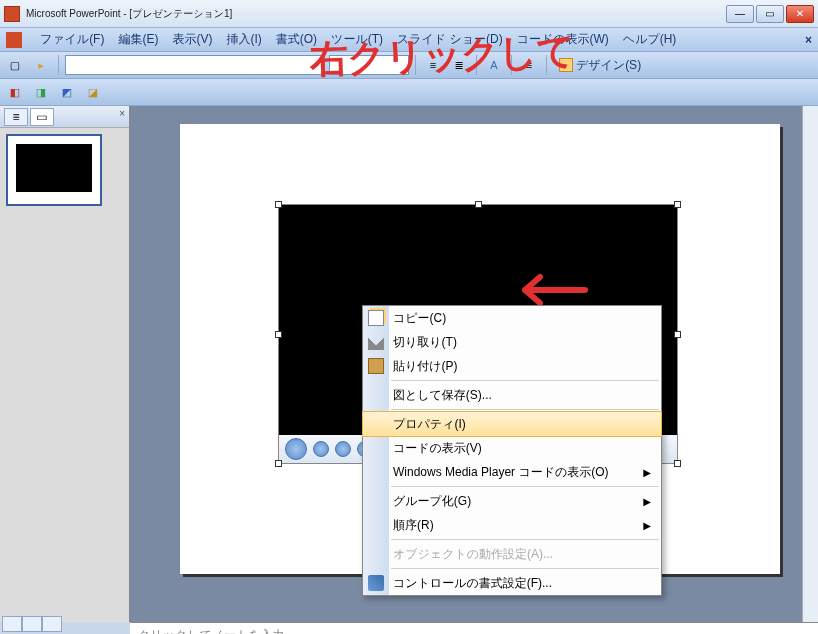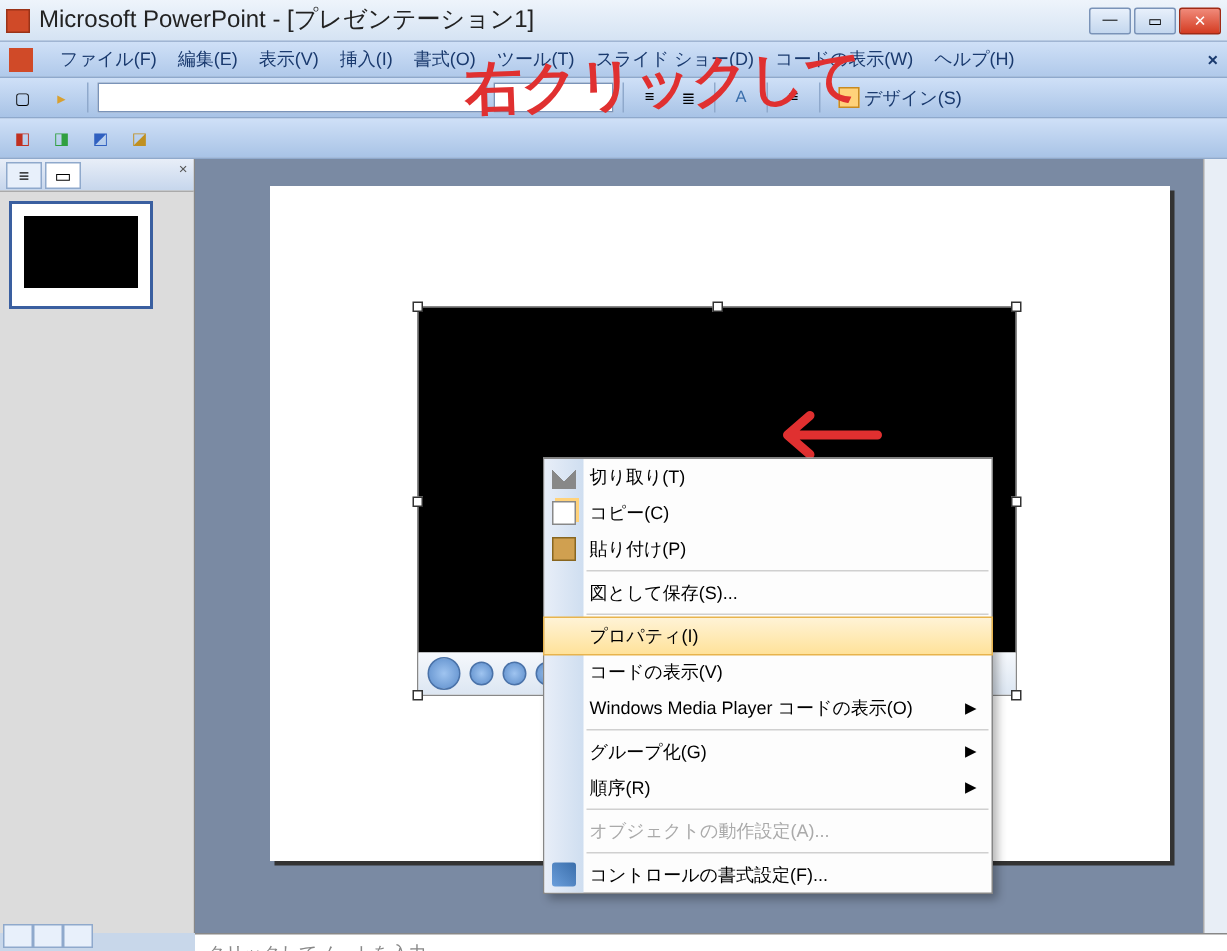--- a/index.html
+++ b/index.html
@@ -1,19 +1,19 @@
 <!DOCTYPE html>
 <html><head>
 <meta charset="utf-8">
 <style>
 * { box-sizing: border-box; margin: 0; padding: 0; }
 body { font-family: "MS UI Gothic", "Meiryo UI", sans-serif; font-size: 12px; background: #c8d7ea; width: 818px; height: 634px; overflow: hidden; position: relative; }
 .titlebar { height: 28px; background: linear-gradient(#eef4fb, #d5e3f3); display: flex; align-items: center; padding: 0 4px; border-bottom: 1px solid #a0b5d3; }
 .titlebar-icon { width: 16px; height: 16px; background: #d04a28; border: 1px solid #9a3318; margin-right: 6px; }
-.titlebar-text { flex: 1; font-size: 16px; color: #222; }
+.titlebar-text { flex: 1; font-size: 10px; color: #222; }
 .winctrls { display: flex; gap: 2px; }
 .winbtn { width: 28px; height: 18px; border: 1px solid #7a93b8; background: linear-gradient(#e8f0fb,#c4d7ee); display: flex; align-items: center; justify-content: center; font-size: 10px; border-radius: 2px; }
 .winbtn.close { background: linear-gradient(#f08a7a,#d43c22); color: #fff; border-color: #a02a15; }
 .menubar { height: 24px; background: linear-gradient(#cfe0f7,#b0c9ea); display: flex; align-items: center; padding: 0 6px; gap: 14px; border-bottom: 1px solid #8fa9cc; }
 .menubar .appicon { width: 16px; height: 16px; background: #d04a28; margin-right: 4px; }
 .menuitem { color: #1a3a6e; cursor: default; }
 .menubar .closex { margin-left: auto; color: #1a3a6e; font-weight: bold; }
 .toolbar1, .toolbar2 { height: 27px; background: linear-gradient(#cfe0f7,#a8c3e6); display: flex; align-items: center; padding: 0 4px; gap: 4px; border-bottom: 1px solid #8fa9cc; }
 .tbtn { width: 22px; height: 22px; border: 1px solid transparent; display: flex; align-items: center; justify-content: center; font-size: 11px; }
 .dropdown-empty { height: 20px; border: 1px solid #7a93b8; background: #fff; display: inline-block; }
@@ -167,28 +167,28 @@
 <div class="annotation">右クリックして</div>
 <div class="arrow">
   <svg width="80" height="50">
       <path d="M75 25 L15 25 M15 25 L30 12 M15 25 L30 38"></path>
     </svg>
 </div>
 
 <div class="context-menu">
   <div class="cm-iconcol"></div>
   <div class="cm-item">
+      <div class="cm-icon ic-copy"></div>
+      <span>コピー(C)</span>
+    </div>
+  <div class="cm-item">
       <div class="cm-icon ic-cut"></div>
       <span>切り取り(T)</span>
     </div>
   <div class="cm-item">
-      <div class="cm-icon ic-copy"></div>
-      <span>コピー(C)</span>
-    </div>
-  <div class="cm-item">
       <div class="cm-icon ic-paste"></div>
       <span>貼り付け(P)</span>
     </div>
   <div class="cm-sep"></div>
   <div class="cm-item">
       <span>図として保存(S)...</span>
     </div>
   <div class="cm-sep"></div>
   <div class="cm-item hl">
       <span>プロパティ(I)</span>

